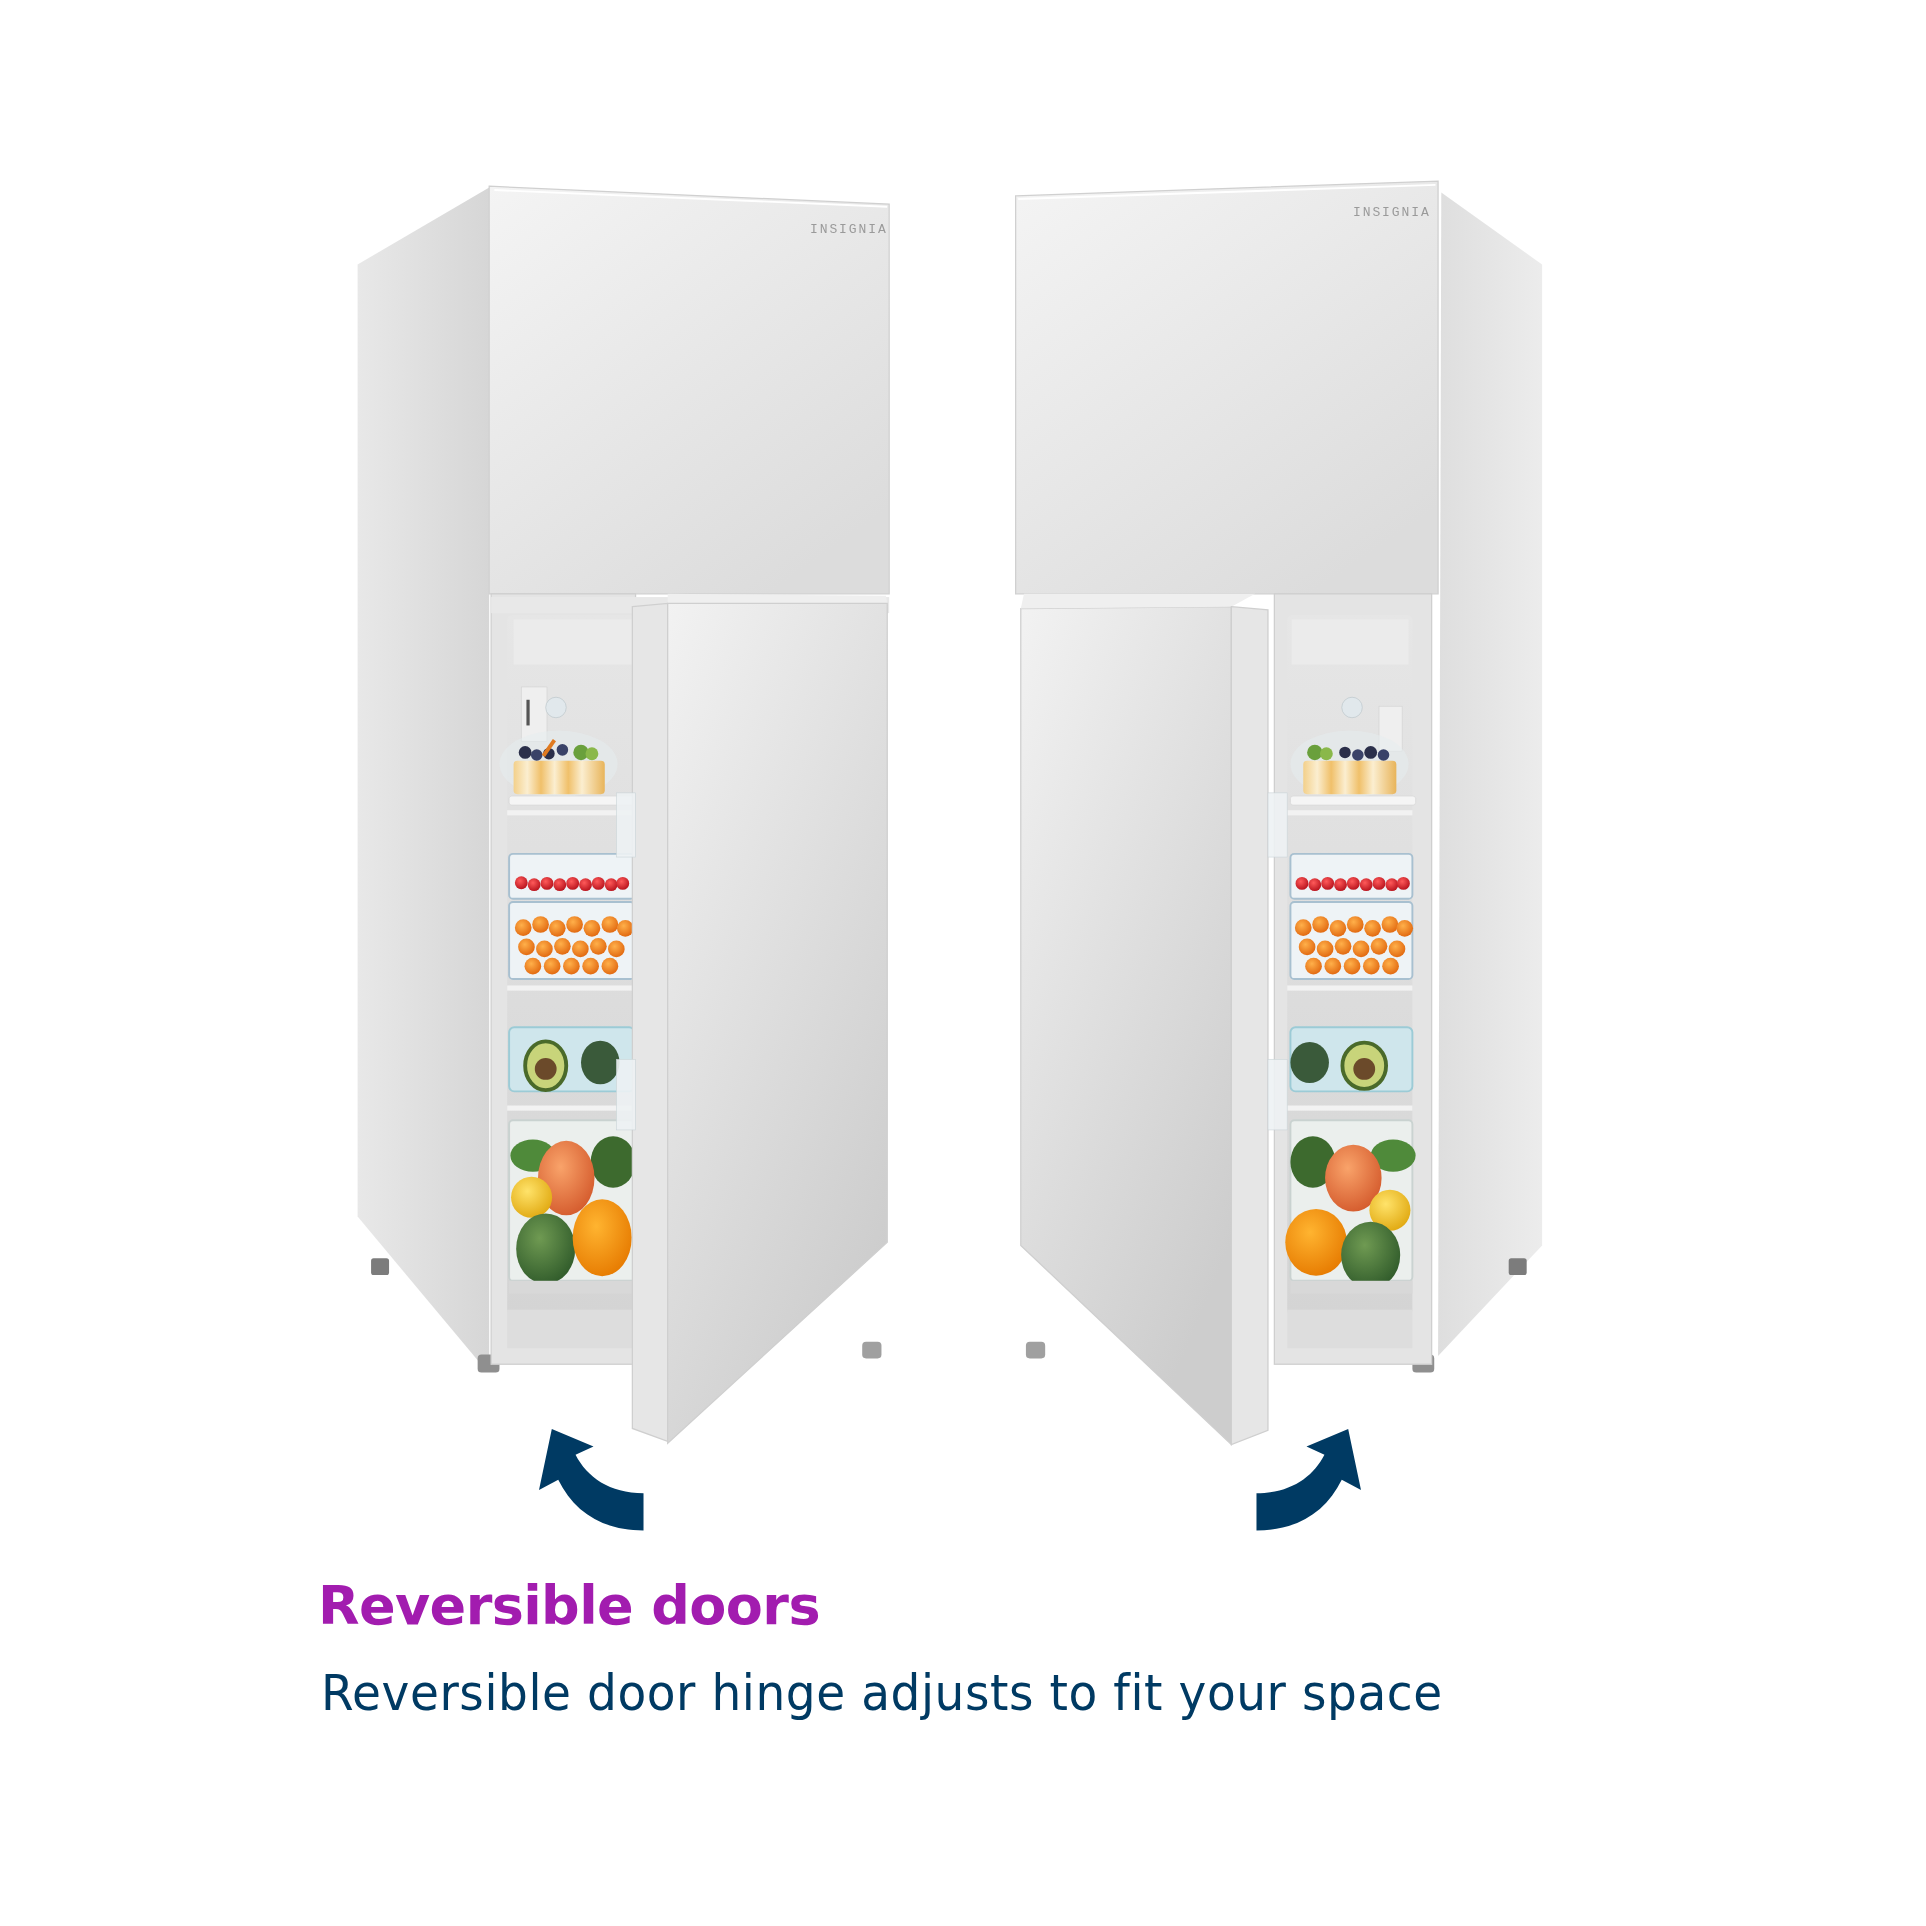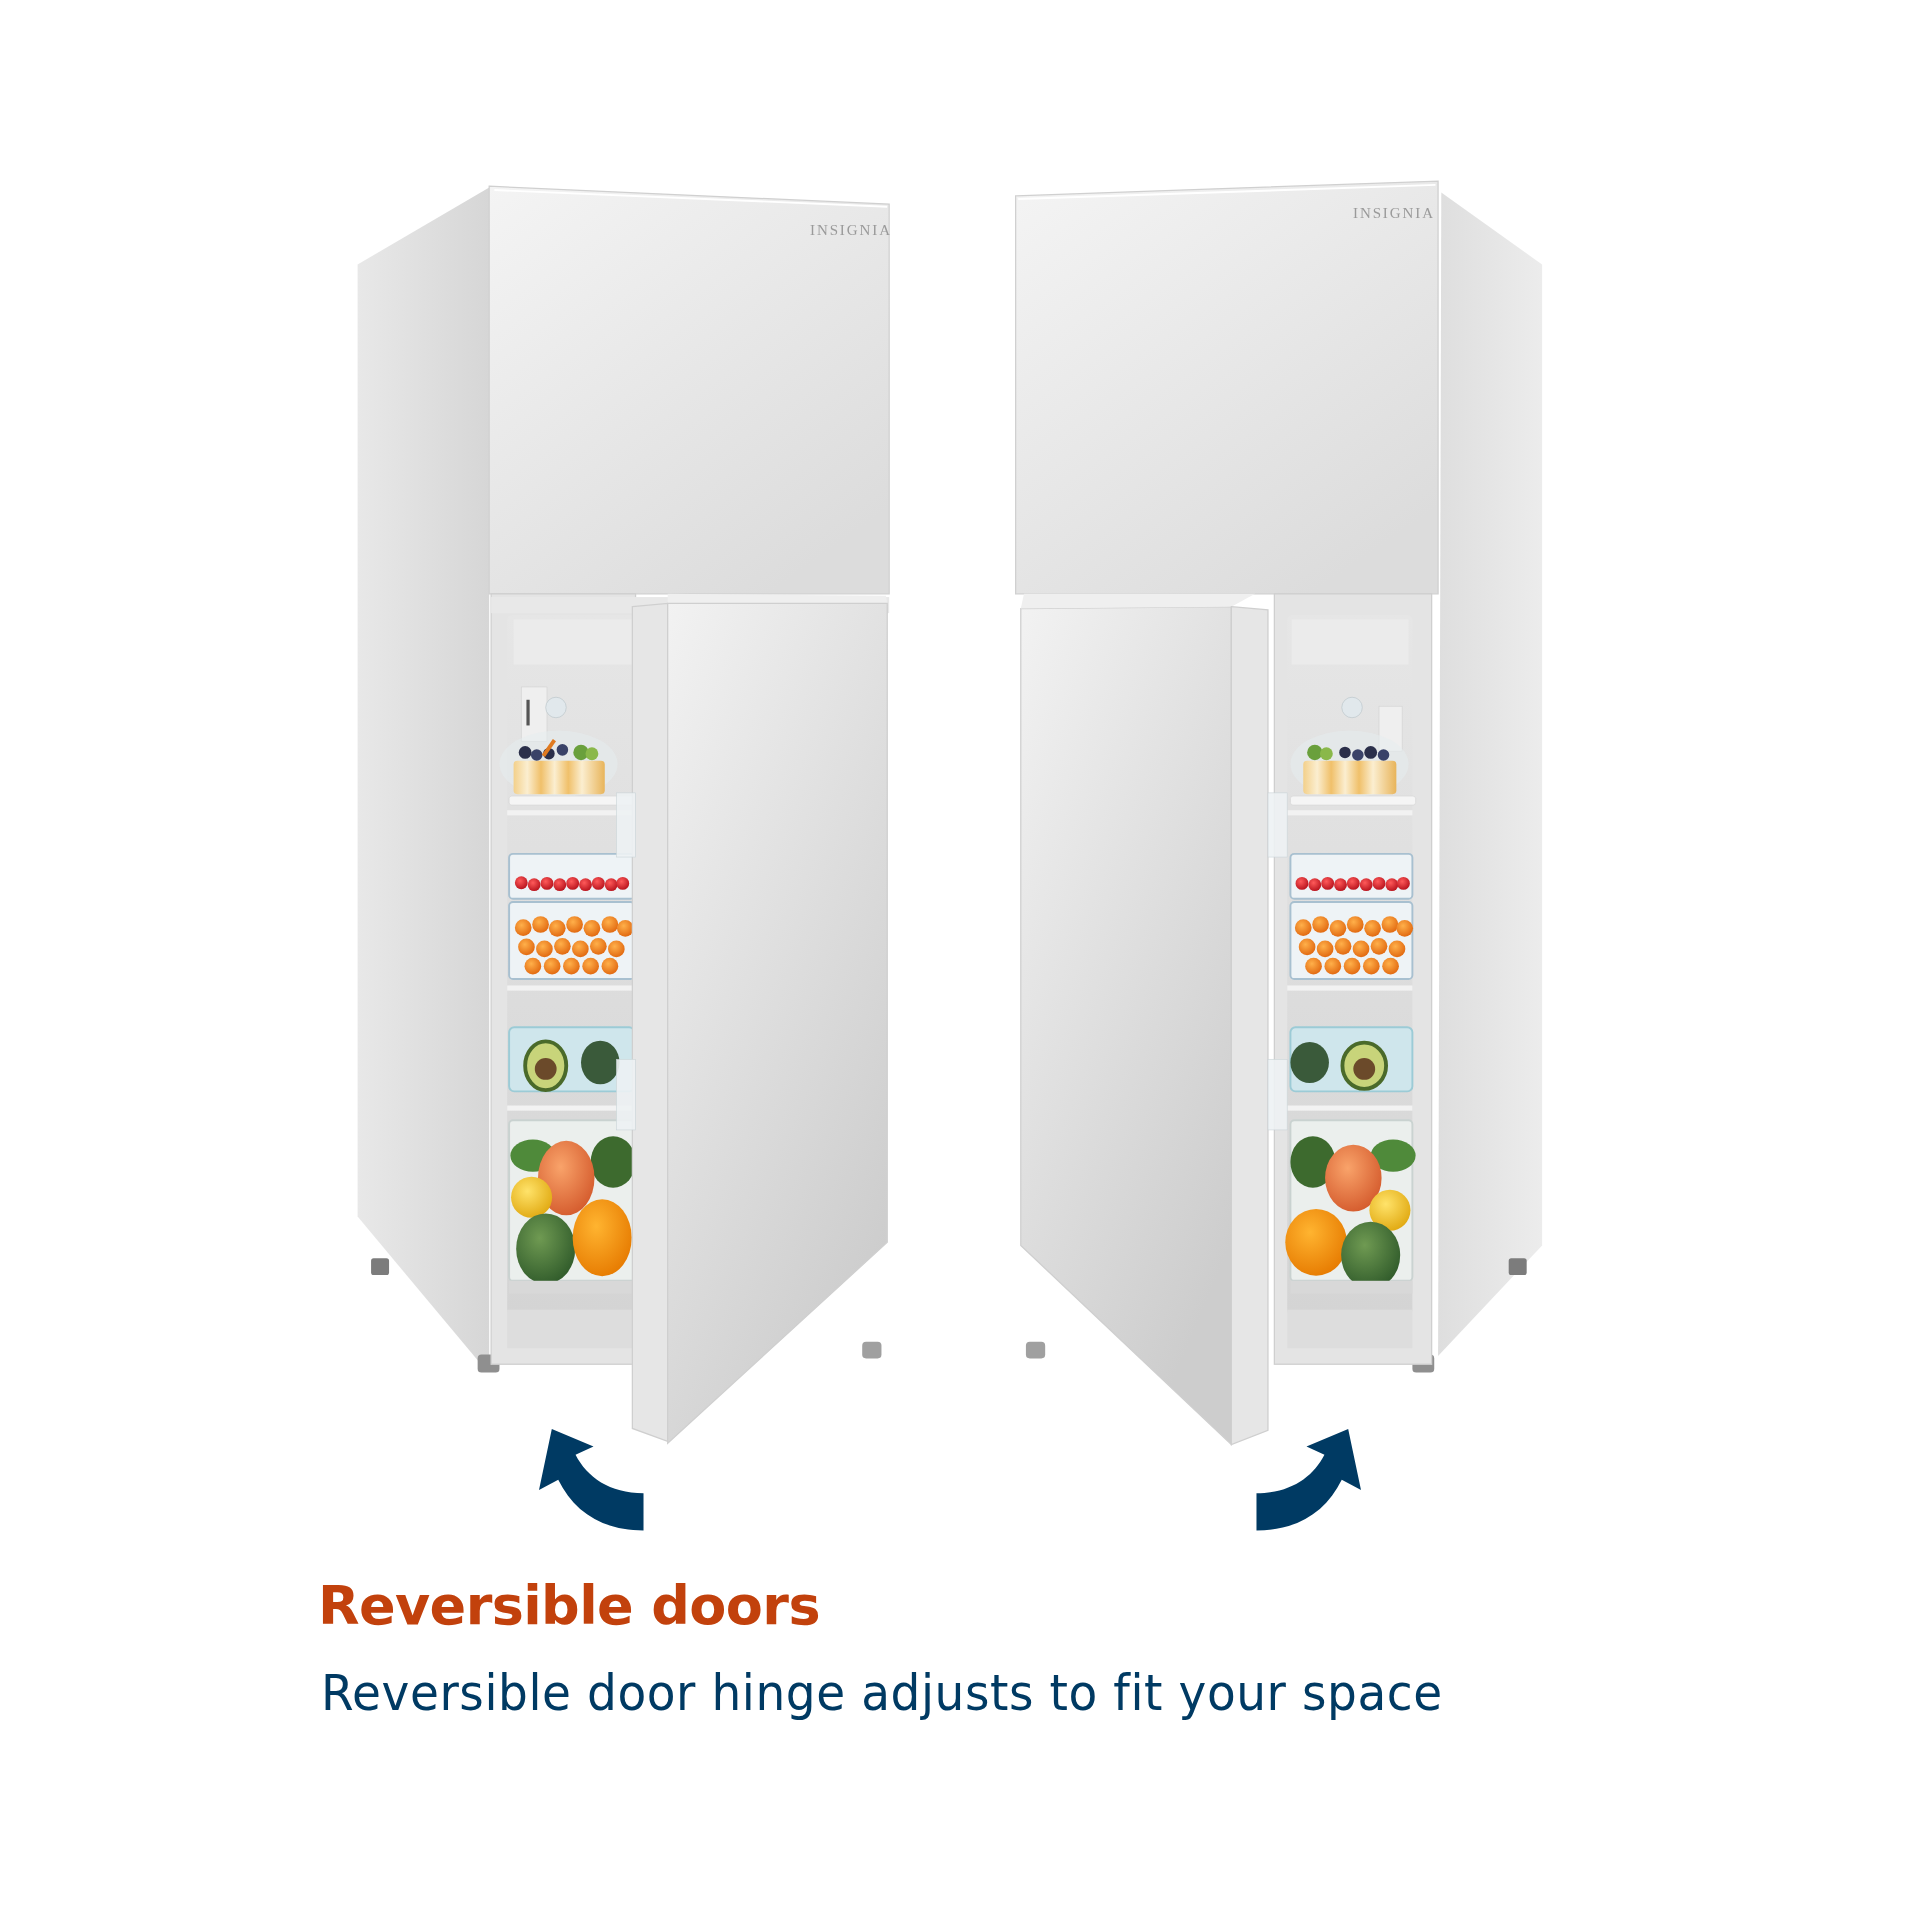--- a/index.html
+++ b/index.html
@@ -1,19 +1,19 @@
 <!DOCTYPE html>
 <html style="font-size:10.3px"><head>
 <meta charset="utf-8">
 <style>
   html, body { margin:0; padding:0; background:#ffffff; }
   body { width:1926px; height:1926px; position:relative; overflow:hidden; font-family:"Liberation Sans", sans-serif; }
   .stage { position:absolute; left:0; top:0; width:1926px; height:1926px; }
-  .brand { position:absolute; font-family:Liberation Serif, serif; font-size:15px; letter-spacing:1.9px; color:#9a9a9a; font-weight:300; }
-  .headline { position:absolute; left:318px; top:1574px; font-family:"DejaVu Sans", sans-serif; font-weight:bold; font-size:54px; letter-spacing:-0.6px; color:#c2410c; white-space:nowrap; }
+  .brand { position:absolute; font-family:Liberation Mono, monospace; font-size:13px; letter-spacing:1.9px; color:#9a9a9a; font-weight:300; }
+  .headline { position:absolute; left:318px; top:1574px; font-family:"DejaVu Sans", sans-serif; font-weight:bold; font-size:54px; letter-spacing:-0.6px; color:#a21caf; white-space:nowrap; }
   .subline { position:absolute; left:321px; top:1664px; font-family:"DejaVu Sans", sans-serif; font-weight:normal; font-size:50px; letter-spacing:0.6px; color:#003a63; white-space:nowrap; transform-origin:left top; transform:scaleX(0.94); }
   .arrow { position:absolute; }
 </style>
 </head>
 <body>
 
 <div class="stage">
 
   <svg class="stage" width="1926" height="1926" viewBox="0 0 3000 3000" style="position:absolute;left:0;top:0;">
     <defs>

